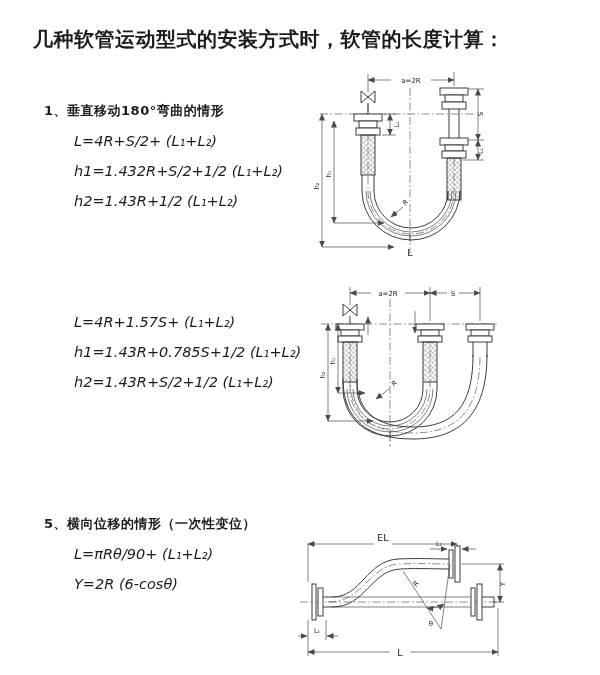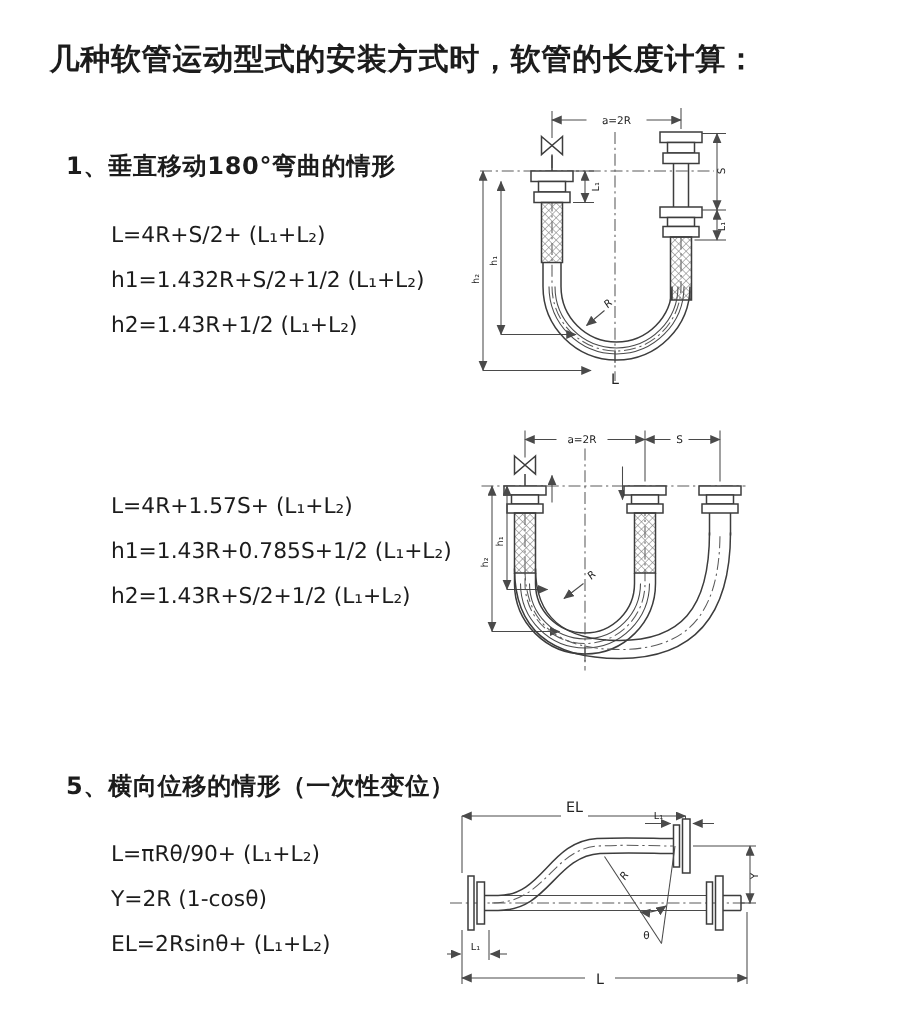--- a/index.html
+++ b/index.html
@@ -5,22 +5,22 @@
   html,body{margin:0;padding:0;}
   body{
     width:600px;height:675px;background:#ffffff;position:relative;overflow:hidden;
     font-family:"DejaVu Sans","Liberation Sans",sans-serif;color:#1c1c1c;
   }
   .title{
     position:absolute;left:33px;top:26px;font-size:20px;font-weight:600;letter-spacing:.5px;
   }
   .sec{position:absolute;left:44px;}
   #sec1{top:100px;} #sec2{top:303px;} #sec3{top:513px;}
-  .sec-heading{font-size:16px;font-weight:600;line-height:22px;letter-spacing:.5px;}
-  .formulas{margin:20px 0 0 30px;}
+  .sec-heading{font-size:13px;font-weight:600;line-height:22px;letter-spacing:.5px;}
+  .formulas{margin:4px 0 0 30px;font-style:italic;}
   .formula{font-size:14.5px;line-height:30px;height:30px;white-space:nowrap;}
   .diag{position:absolute;text-align:center;}
   #d1wrap{left:306px;top:66px;}
   #d2wrap{left:301px;top:281px;}
   #d3wrap{left:298px;top:502px;margin-top:26px;}
   svg{display:block;}
   svg text{fill:#222;font-family:"DejaVu Sans","Liberation Sans",sans-serif;}
   .mln{stroke:#3d3d3d;stroke-width:1;fill:none;}
   .dln{stroke:#4a4a4a;stroke-width:.7;fill:none;}
   .cln{stroke:#5a5a5a;stroke-width:.7;fill:none;stroke-dasharray:8 2.5 1.5 2.5;}
@@ -50,22 +50,21 @@
       <div class="formula">L=4R+1.57S+ (L₁+L₂)</div>
       <div class="formula">h1=1.43R+0.785S+1/2 (L₁+L₂)</div>
       <div class="formula">h2=1.43R+S/2+1/2 (L₁+L₂)</div>
     </div>
   </section>
 
   <section class="sec" id="sec3">
     <div class="sec-heading">5、横向位移的情形（一次性变位）</div>
     <div class="formulas">
       <div class="formula">L=πRθ/90+ (L₁+L₂)</div>
-      <div class="formula">Y=2R (1-cosθ)</div>
-      <div class="formula">EL=2Rsinθ+ (L₁+L₂)</div>
+      <div class="formula">Y=2R (6-cosθ)</div>
     </div>
   </section>
 
   <div class="diag" id="d1wrap">
     <svg viewBox="0 0 200 192" width="200" height="192">
       <defs>
         <marker id="d1a" markerWidth="8" markerHeight="8" refX="6.5" refY="3" orient="auto-start-reverse" markerUnits="userSpaceOnUse">
           <path d="M0,0 L7,3 L0,6 Z" fill="#4a4a4a"></path>
         </marker>
         <pattern id="d1h1" width="3.5" height="3.5" patternUnits="userSpaceOnUse" patternTransform="rotate(45)">

